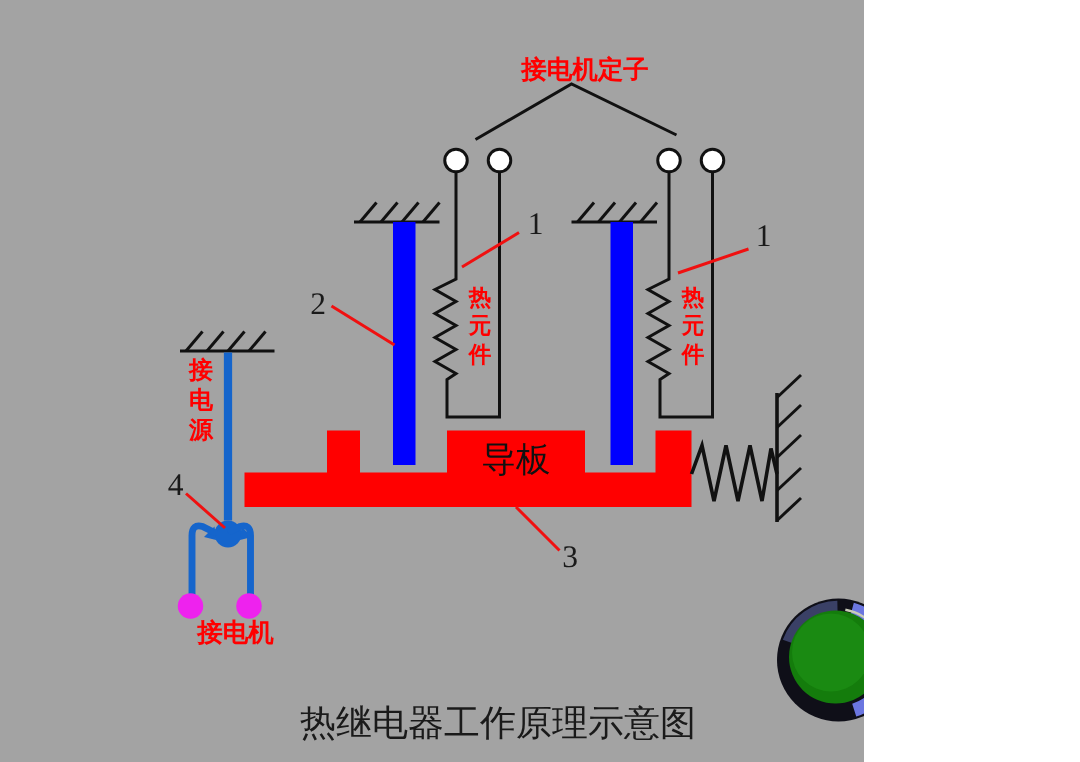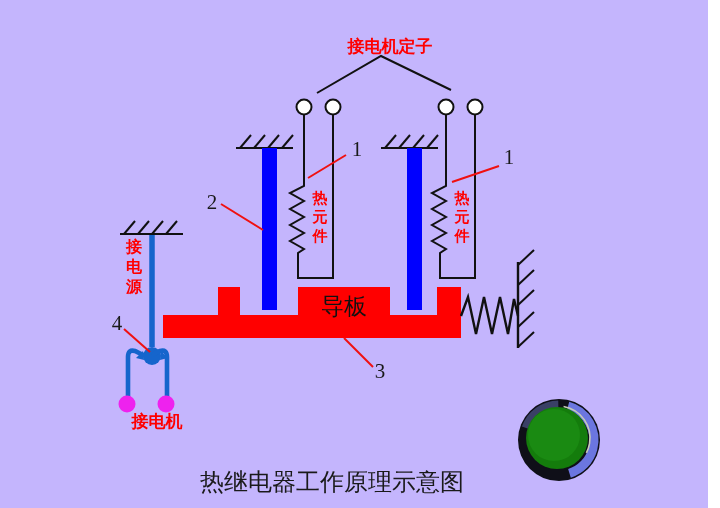--- a/index.html
+++ b/index.html
@@ -1,16 +1,16 @@
 <!DOCTYPE html>
 <html><head>
 <meta charset="utf-8">
 <style>
   html,body{margin:0;padding:0;background:#fff;}
-  .stage{position:relative;width:708px;height:508px;background:#c4b5fd;overflow:hidden;
+  .stage{position:relative;width:576px;height:508px;background:#a3a3a3;overflow:hidden;
          font-family:"Liberation Sans",sans-serif;}
   svg{display:block;}
   .black-line{stroke:#111;stroke-width:2;fill:none;}
   .black-line-thick{stroke:#111;stroke-width:2.4;fill:none;}
   .terminal{fill:#fff;stroke:#111;stroke-width:2;}
   .red-leader{stroke:#f01010;stroke-width:2;fill:none;}
   .red-text{fill:#ff0000;font-weight:bold;font-family:"Liberation Sans",sans-serif;}
   .num-text{fill:#1a1a1a;font-family:"Liberation Serif","DejaVu Serif",serif;font-size:21px;}
   .plate-text{fill:#111;font-family:"Liberation Serif","DejaVu Serif",serif;font-size:23px;}
   .caption-text{fill:#1a1a1a;font-family:"Liberation Serif","DejaVu Serif",serif;font-size:24px;}

